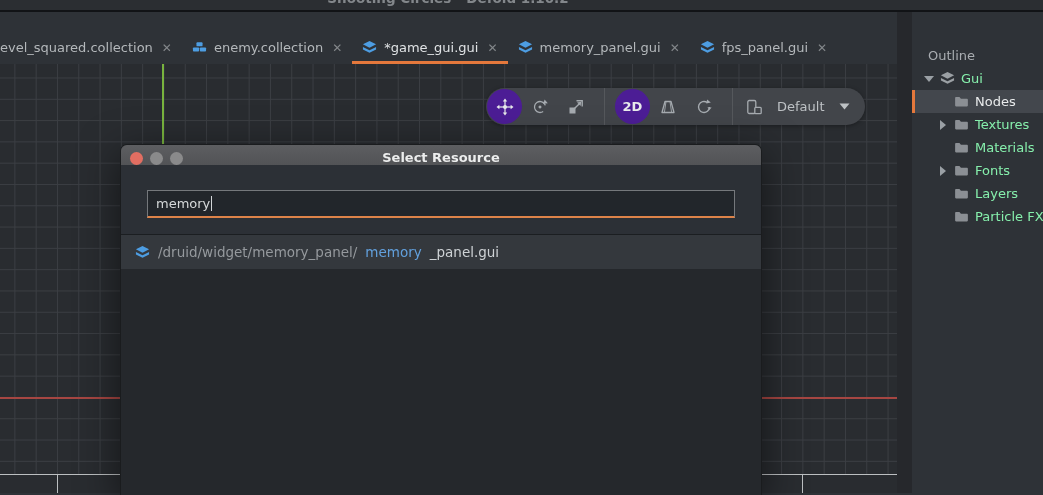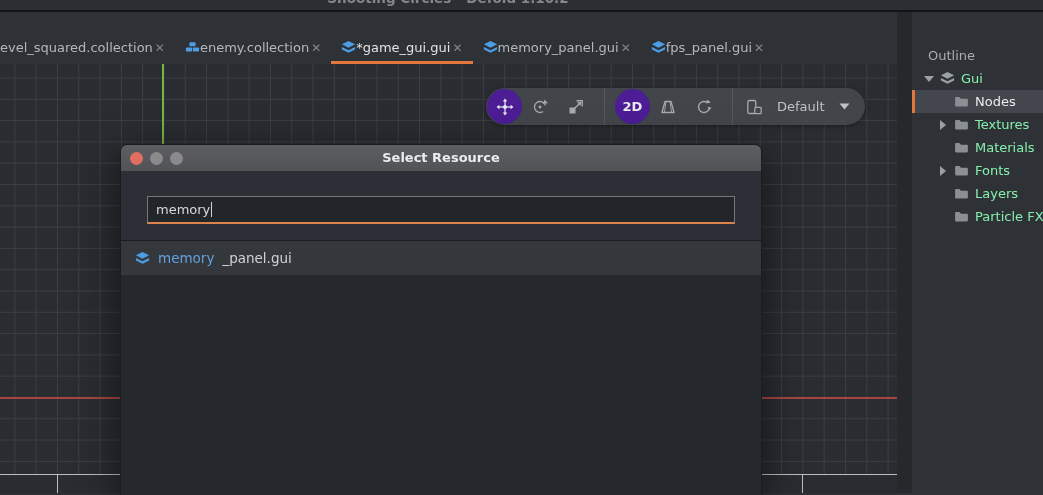--- a/index.html
+++ b/index.html
@@ -13,21 +13,21 @@
     font-size:13.5px; font-weight:700; color:#83878b; white-space:nowrap; line-height:17px; }
 
   
   .main-row { display:flex; height:481px; }
   .left-col { width:897px; display:flex; flex-direction:column; }
   .v-strip { width:15px; background:#26282c; }
   .outline { width:131px; background:#2e3237; padding-top:32px; overflow:hidden; }
 
   
   .tabbar { height:52px; background:#2e3237; display:flex; align-items:flex-end; }
-  .tab { height:30px; display:flex; align-items:center; padding:0 10px;
+  .tab { height:30px; display:flex; align-items:center; gap:7px; padding:0 10px;
     border-bottom:3px solid transparent; cursor:default; }
   .tab.first { padding-left:0; }
   .tab.active { border-bottom-color:#e4783c; }
   .tab-label { font-size:13px; color:#b4b8bb; white-space:nowrap; }
   .tab.active .tab-label { color:#e0e3e5; }
   .tab-close { font-size:12px; color:#84888b; padding-left:2px; }
   .tab-icon { width:15px; height:15px; color:#4d9de2; flex:none; }
   .tab-icon svg { width:15px; height:15px; display:block; fill:currentColor; }
 
   
@@ -69,21 +69,21 @@
     border-top:5px solid transparent; border-bottom:5px solid transparent; border-left:6px solid #9aa0a5; }
   .o-icon { width:15px; height:15px; flex:none; color:#8b8f94; }
   .o-icon svg { width:15px; height:15px; display:block; fill:currentColor; }
   .o-icon.gui-gray { color:#9ba0a4; }
   .o-label { white-space:nowrap; }
 
   
   .dialog { position:absolute; left:120px; top:144px; width:642px; bottom:0; z-index:10;
     display:flex; flex-direction:column; border:1px solid #1a1c1e; border-bottom:none;
     border-radius:7px 7px 0 0; box-shadow:0 10px 40px rgba(0,0,0,.55); overflow:hidden; }
-  .dlg-titlebar { position:relative; height:26px; background:linear-gradient(#5d5e61,#525356); flex:none; }
+  .dlg-titlebar { position:relative; height:20px; background:linear-gradient(#5d5e61,#525356); flex:none; }
   .traffic { position:absolute; left:9px; top:6.5px; display:flex; gap:7px; }
   .tl { width:13px; height:13px; border-radius:50%; }
   .tl.red { background:#e26e62; }
   .tl.gray { background:#8a8a8b; }
   .dlg-title { text-align:center; line-height:26px; font-size:13px; font-weight:700; color:#eceded; }
   .dlg-search { height:70px; background:#2c3036; border-bottom:1px solid #1b1e21; flex:none; }
   .dlg-input { margin:25px 26px 0; height:28px; background:#22262b; border:1px solid #75787c;
     border-bottom:2px solid #dd8349; display:flex; align-items:center; padding-left:8px;
     font-size:13px; color:#d6d9da; }
   .caret { width:1px; height:15px; background:#d3d6d9; margin-left:1px; }
@@ -337,19 +337,20 @@
       <div class="dlg-input">
         <span>memory</span>
         <span class="caret"></span>
       </div>
     </div>
     <div class="dlg-results">
       <div class="result-row">
         <span class="r-icon"><svg viewBox="0 0 16 16">
               <use href="#ic-gui"></use>
             </svg></span>
+        <span class="path-prefix">/druid/widget/memory_panel/</span>
           <span class="path-match">memory</span>
           <span class="path-suffix">_panel.gui</span>
       </div>
     </div>
   </div>
 
 </div>
 
 </body></html>

